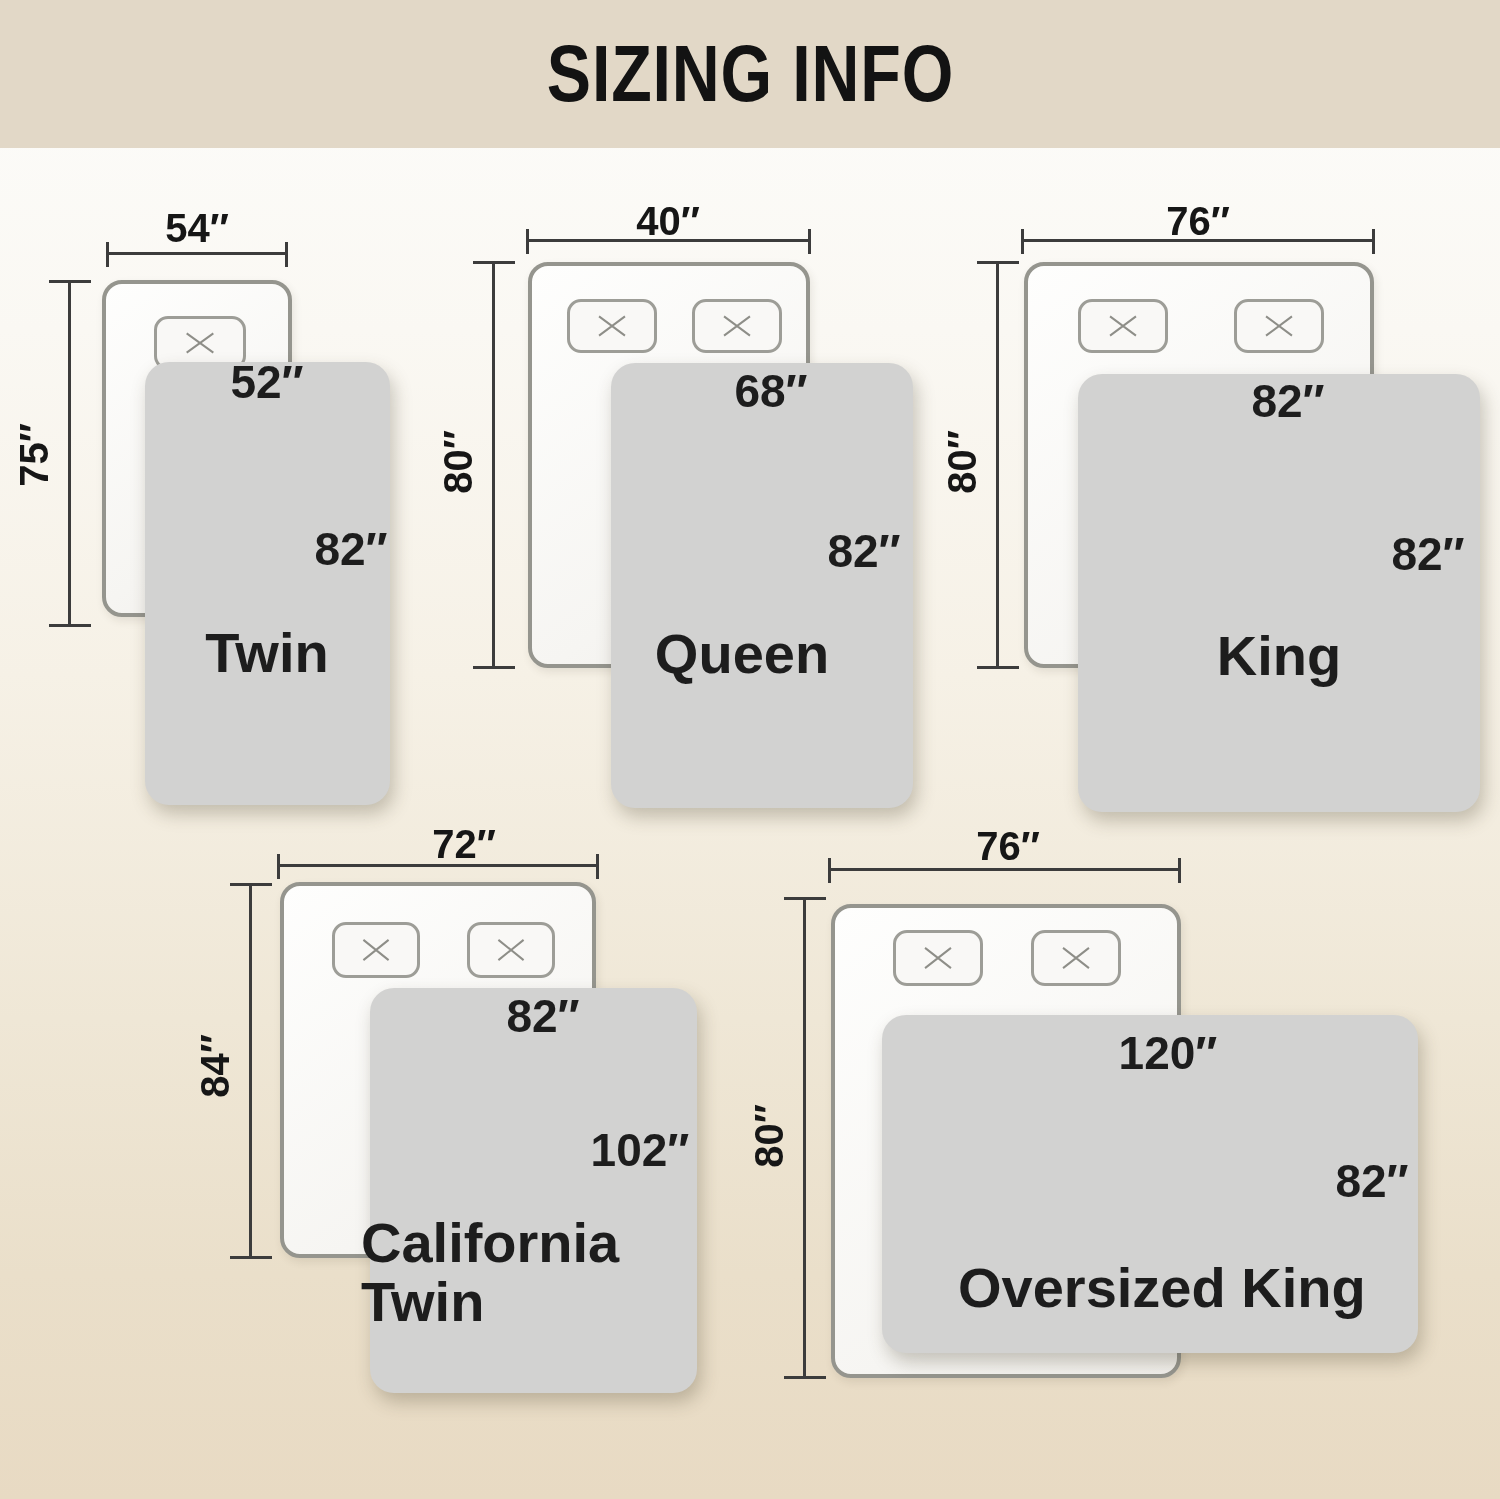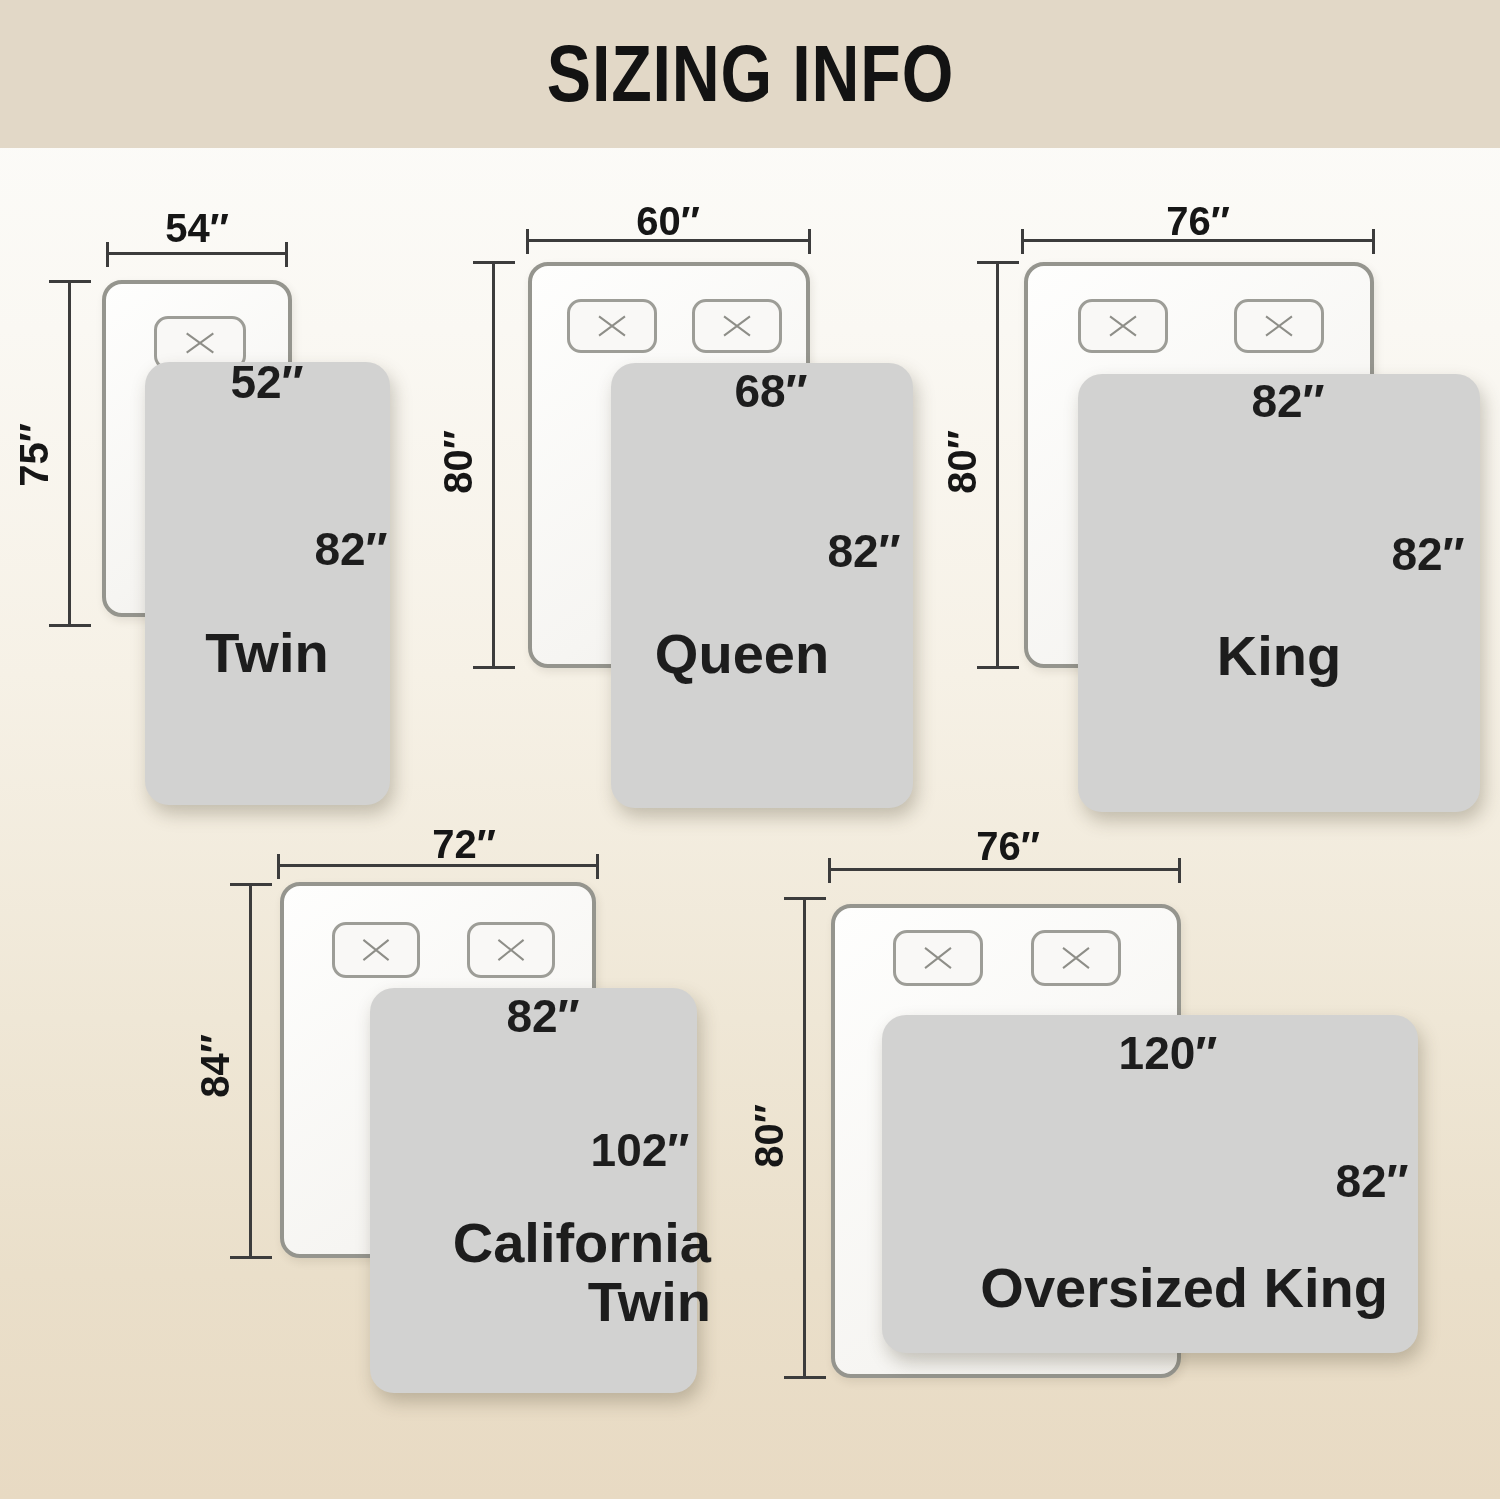--- a/index.html
+++ b/index.html
@@ -28,21 +28,21 @@
   .dim-label.rot{transform:translate(-50%,-50%) rotate(-90deg);}
 
   .bed{position:absolute;background:linear-gradient(145deg,#fefefd 0%,#f6f5f2 70%,#f1efeb 100%);
        border:4px solid #95958e;border-radius:20px;z-index:2;box-shadow:2px 4px 9px rgba(60,50,30,0.10);}
   .pillow{position:absolute;background:#f9f8f6;border:3px solid #9d9d97;border-radius:14px;z-index:3;padding:6px;}
   .pillow svg{width:100%;height:100%;display:block;}
   .pillow path{stroke:#8e8e88;stroke-width:2;fill:none;vector-effect:non-scaling-stroke;}
 
   .blanket{position:absolute;background:#d2d2d1;border-radius:24px;z-index:4;box-shadow:4px 9px 18px rgba(70,60,40,0.28);}
   .blk-label{position:absolute;transform:translate(-50%,-50%);font-size:46px;font-weight:bold;color:#1d1d1d;white-space:nowrap;z-index:5;}
-  .size-name{position:absolute;transform:translate(-50%,-50%);font-size:56px;font-weight:bold;color:#1d1d1d;text-align:right;line-height:1.06;z-index:5;}
+  .size-name{position:absolute;transform:translate(-50%,-50%);font-size:56px;font-weight:bold;color:#1d1d1d;text-align:left;line-height:1.06;z-index:5;}
 </style>
 </head>
 <body>
 
 <div class="canvas">
 
   <div class="band header">
     <div class="title">SIZING INFO</div>
   </div>
 
@@ -57,21 +57,21 @@
           <path d="M32 14 L68 46 M68 14 L32 46"></path>
         </svg>
     </div>
     <div class="blanket" style="left:145px;top:362px;width:245px;height:443px"></div>
     <div class="blk-label" style="left:267px;top:382px">52″</div>
     <div class="blk-label" style="left:351px;top:549px">82″</div>
     <div class="size-name" style="left:267px;top:653px">Twin</div>
   </div>
 
   <div>
-    <div class="dim-label" style="left:668px;top:221px">60″</div>
+    <div class="dim-label" style="left:668px;top:221px">40″</div>
     <div class="dim-h" style="left:527px;top:239px;width:283px"></div>
     <div class="dim-v" style="left:492px;top:262px;height:406px"></div>
     <div class="dim-label rot" style="left:458px;top:462px">80″</div>
     <div class="bed" style="left:528px;top:262px;width:282px;height:406px"></div>
     <div class="pillow" style="left:567px;top:299px;width:90px;height:54px">
       <svg viewBox="0 0 100 60" preserveAspectRatio="none">
           <path d="M32 14 L68 46 M68 14 L32 46"></path>
         </svg>
     </div>
     <div class="pillow" style="left:692px;top:299px;width:90px;height:54px">

